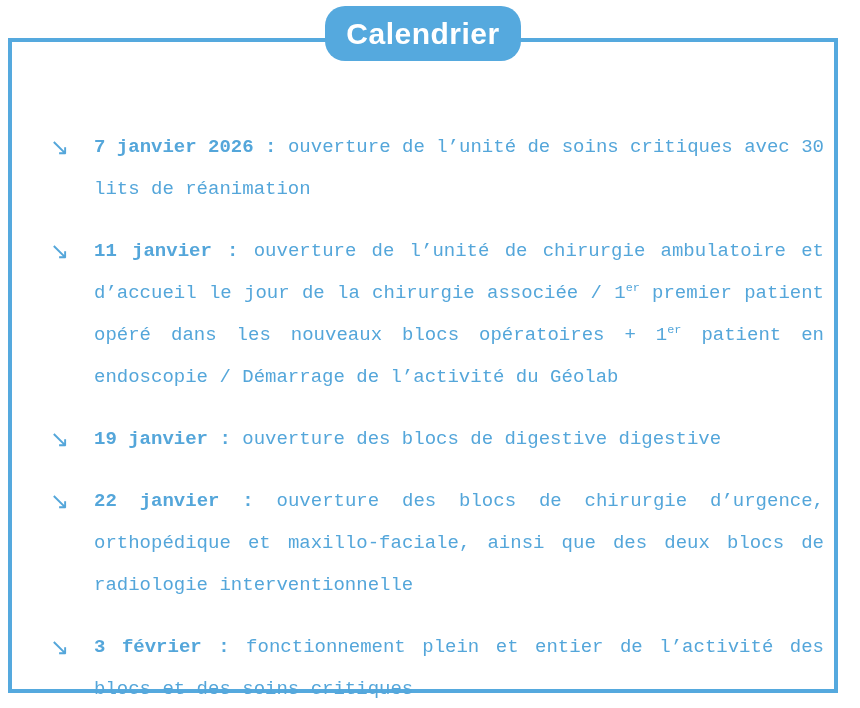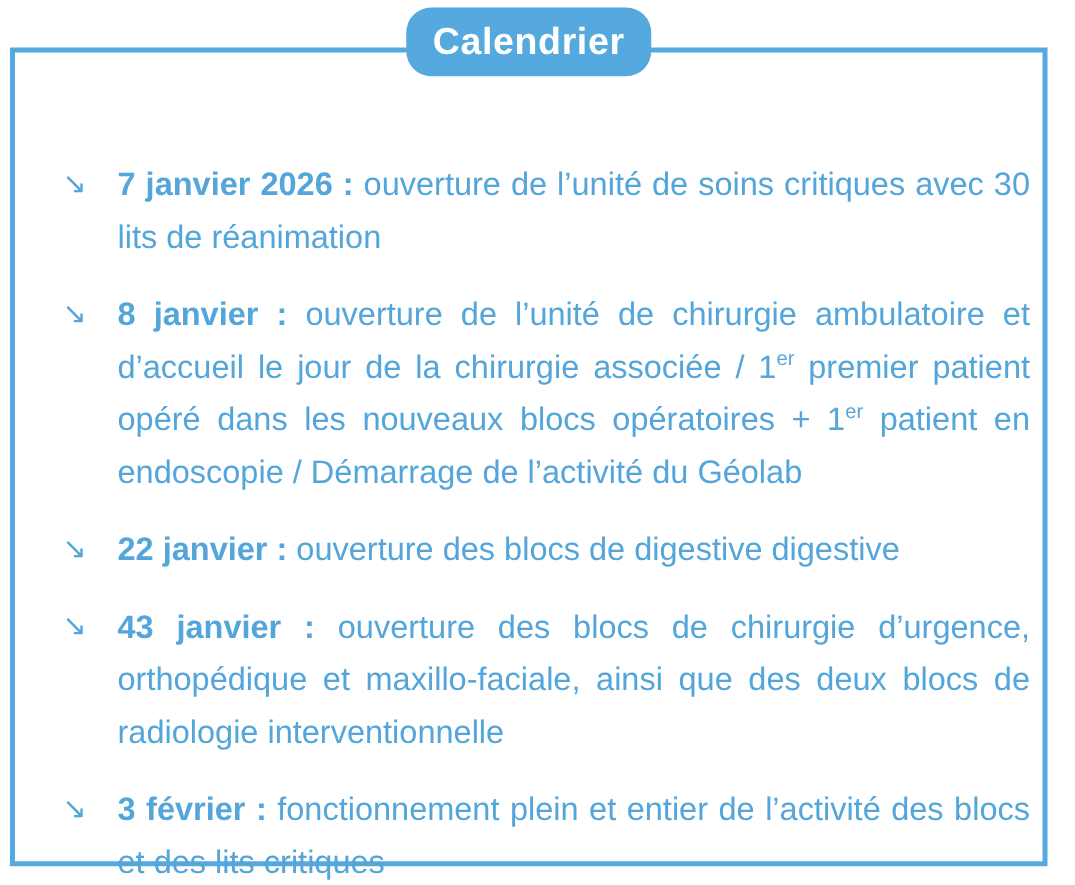--- a/index.html
+++ b/index.html
@@ -61,24 +61,25 @@
     flex: 0 0 44px;
     font-family: "DejaVu Sans", sans-serif;
     font-size: 23px;
     line-height: 42px;
     color: var(--text, #54a6da);
     user-select: none;
   }
   .para {
     flex: 1 1 auto;
     margin: 0;
-    font-size: 26px;
+    font-size: 19px;
     line-height: 42px;
     text-align: justify;
     color: var(--text, #54a6da);
+    font-family: Liberation Mono, monospace;
   }
   .para .lead {
     font-weight: bold;
   }
   .para sup {
     font-size: 0.62em;
     line-height: 0;
     vertical-align: super;
   }
 </style>
@@ -91,32 +92,32 @@
   </div>
   <div class="box">
     <div class="content">
   <div class="item">
     <span class="marker">↘</span>
     <p class="para"><span class="lead">7 janvier 2026 :</span><span class="body"><span> ouverture de l’unité de soins critiques avec 30 lits de réanimation</span></span></p>
   </div>
 
   <div class="item">
     <span class="marker">↘</span>
-    <p class="para"><span class="lead">8 janvier :</span><span class="body"><span> ouverture de l’unité de chirurgie ambulatoire et d’accueil le jour de la chirurgie associée / 1</span><sup>er</sup><span> premier patient opéré dans les nouveaux blocs opératoires + 1</span><sup>er</sup><span> patient en endoscopie / Démarrage de l’activité du Géolab</span></span></p>
+    <p class="para"><span class="lead">11 janvier :</span><span class="body"><span> ouverture de l’unité de chirurgie ambulatoire et d’accueil le jour de la chirurgie associée / 1</span><sup>er</sup><span> premier patient opéré dans les nouveaux blocs opératoires + 1</span><sup>er</sup><span> patient en endoscopie / Démarrage de l’activité du Géolab</span></span></p>
   </div>
 
   <div class="item">
     <span class="marker">↘</span>
-    <p class="para"><span class="lead">22 janvier :</span><span class="body"><span> ouverture des blocs de digestive digestive</span></span></p>
+    <p class="para"><span class="lead">19 janvier :</span><span class="body"><span> ouverture des blocs de digestive digestive</span></span></p>
   </div>
 
   <div class="item">
     <span class="marker">↘</span>
-    <p class="para"><span class="lead">43 janvier :</span><span class="body"><span> ouverture des blocs de chirurgie d’urgence, orthopédique et maxillo-faciale, ainsi que des deux blocs de radiologie interventionnelle</span></span></p>
+    <p class="para"><span class="lead">22 janvier :</span><span class="body"><span> ouverture des blocs de chirurgie d’urgence, orthopédique et maxillo-faciale, ainsi que des deux blocs de radiologie interventionnelle</span></span></p>
   </div>
 
   <div class="item">
     <span class="marker">↘</span>
-    <p class="para"><span class="lead">3 février :</span><span class="body"><span> fonctionnement plein et entier de l’activité des blocs et des lits critiques</span></span></p>
+    <p class="para"><span class="lead">3 février :</span><span class="body"><span> fonctionnement plein et entier de l’activité des blocs et des soins critiques</span></span></p>
   </div>
 </div>
   </div>
 </div>
 
 </body></html>

